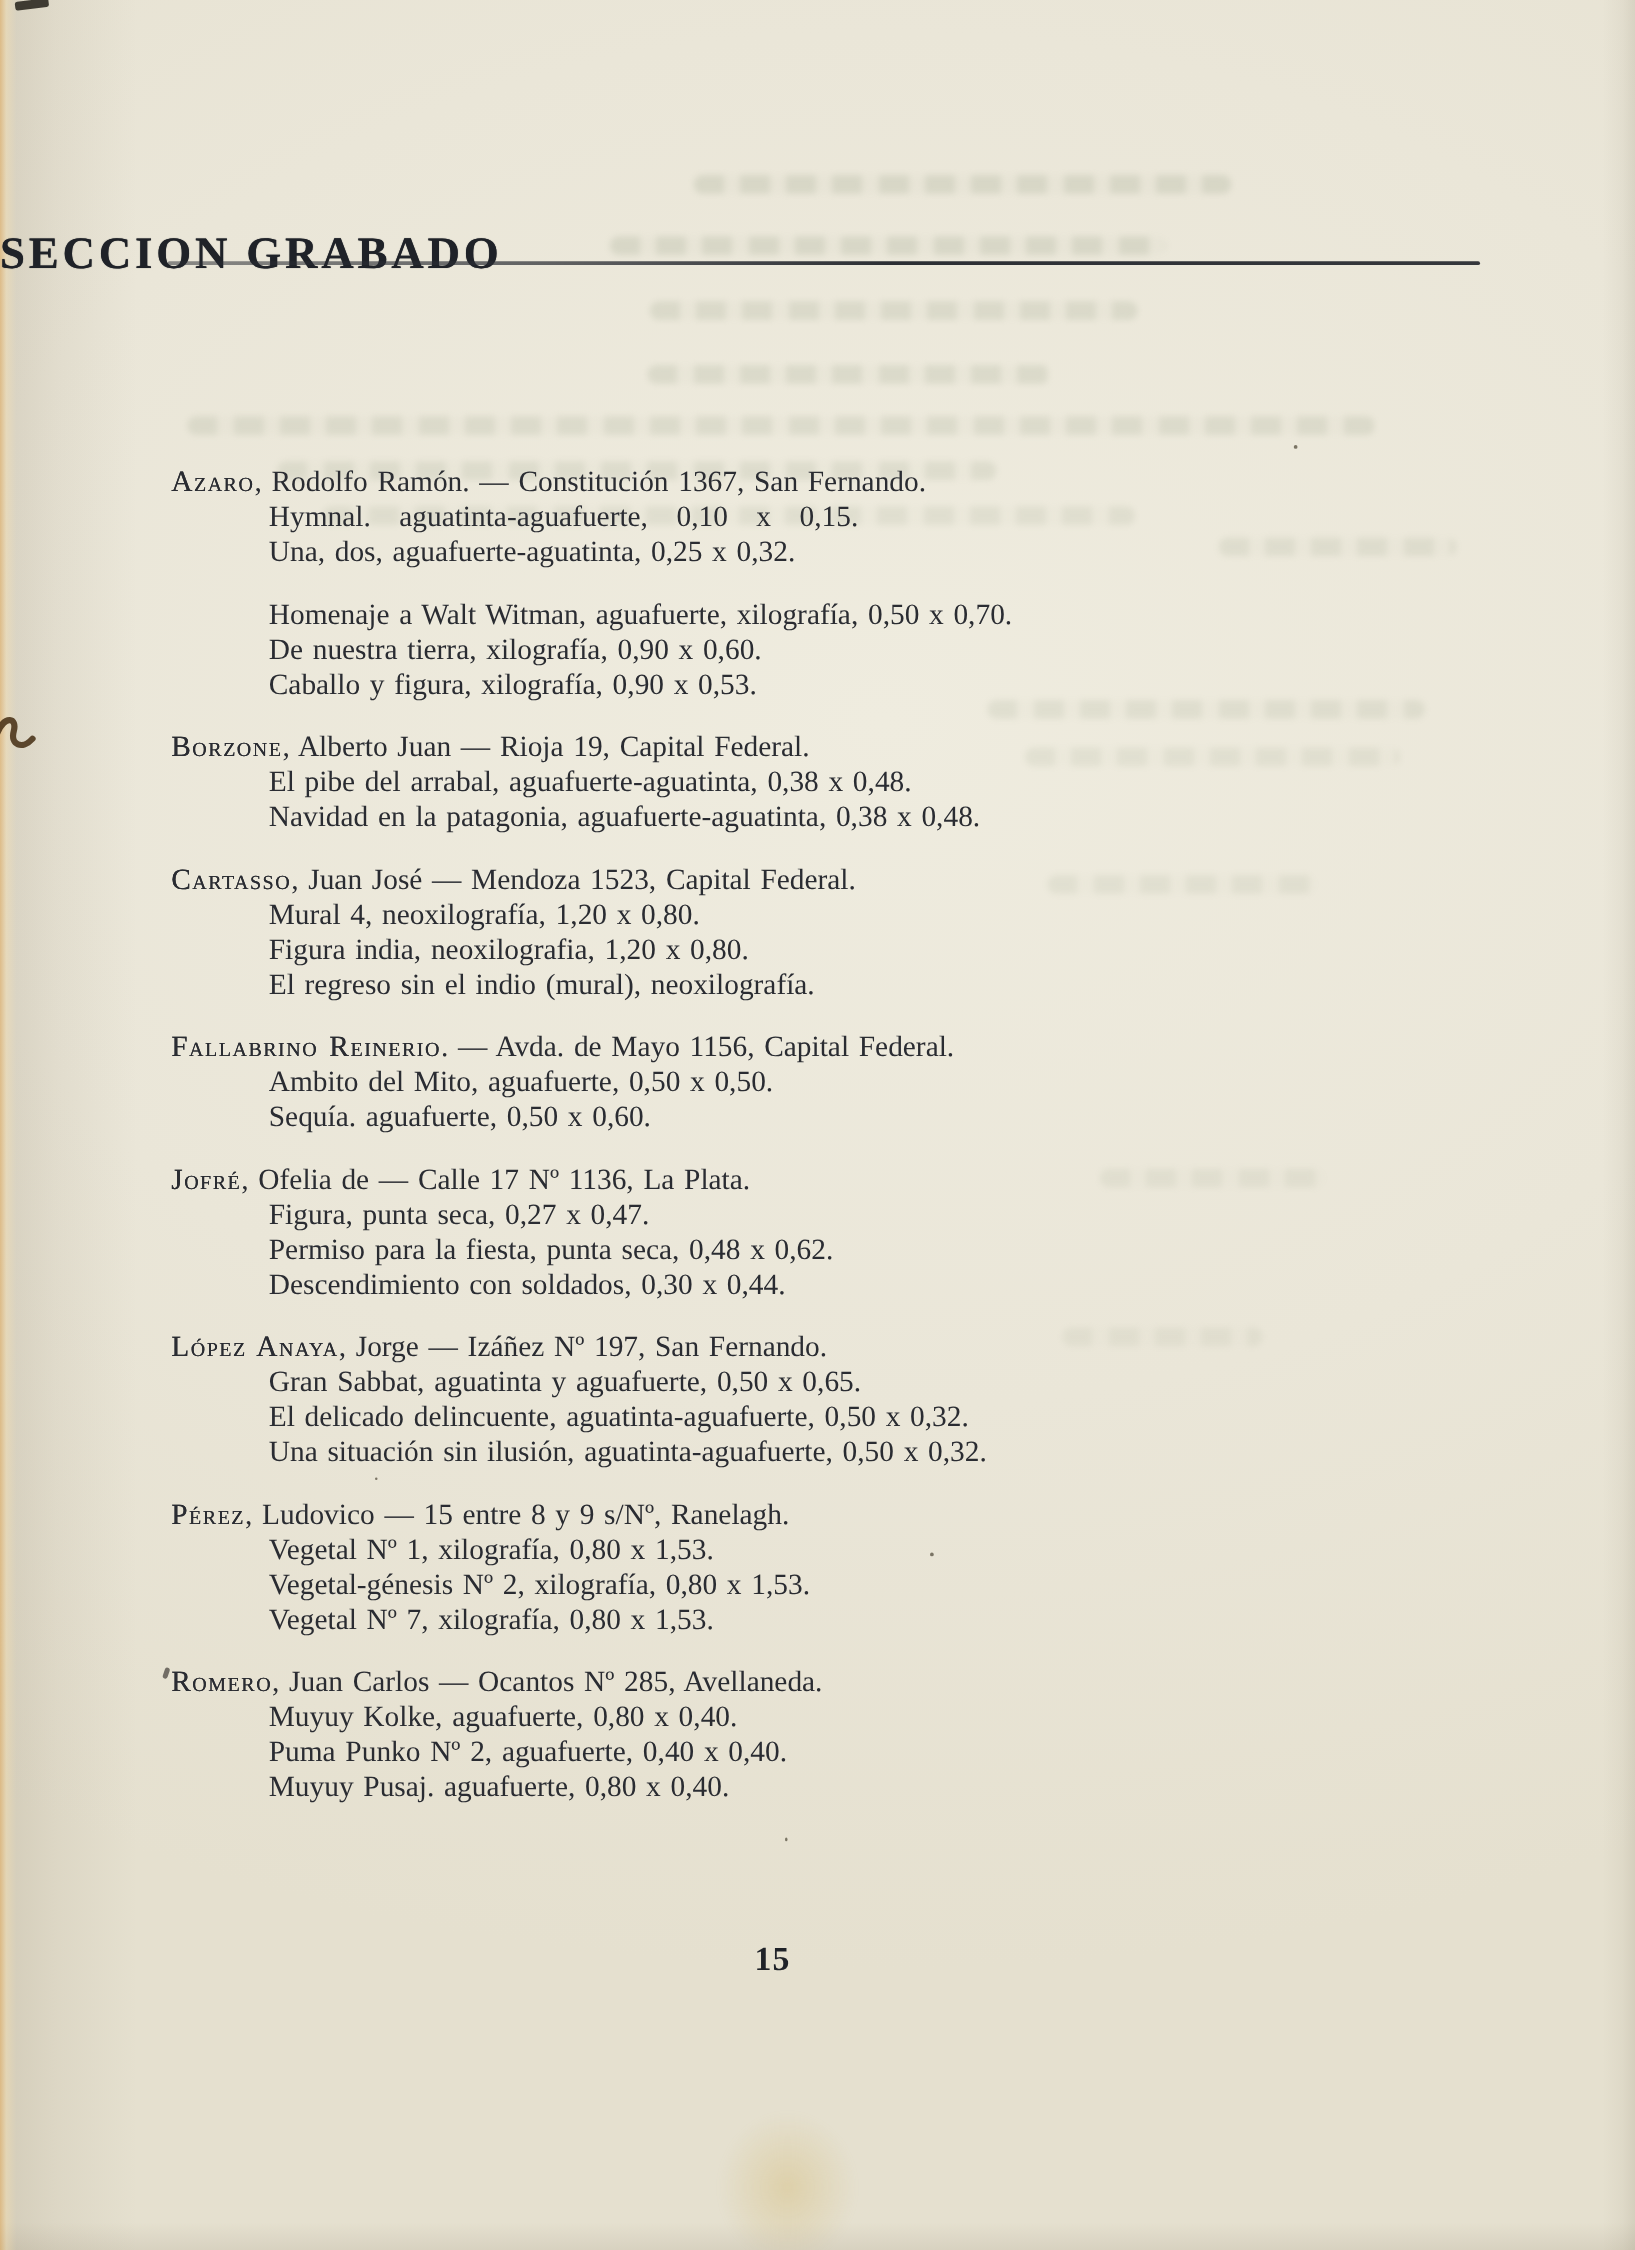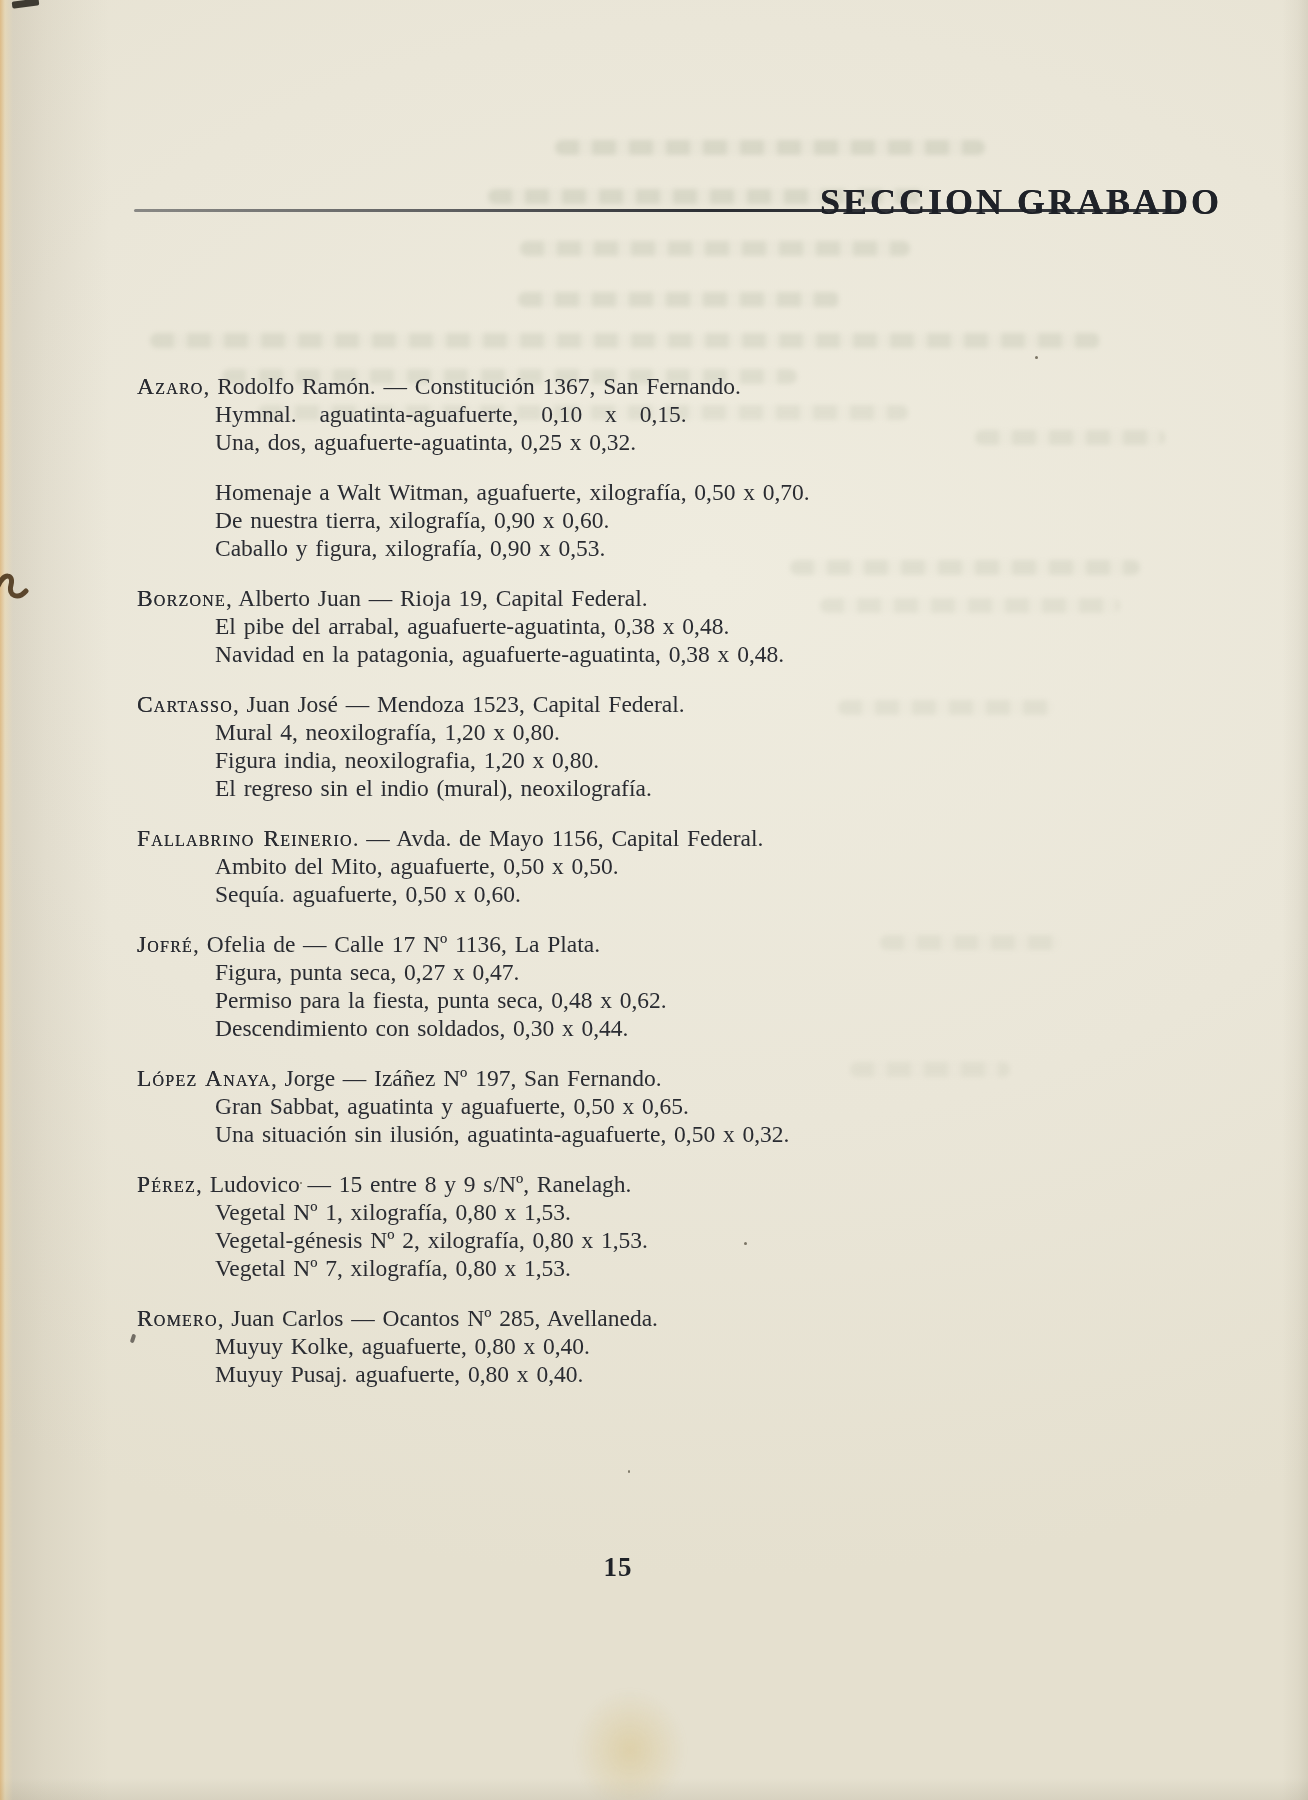--- a/index.html
+++ b/index.html
@@ -13,21 +13,21 @@
     background:
       linear-gradient(90deg, rgba(213,160,84,.60) 0px, rgba(224,196,140,.38) 5px, rgba(110,92,62,.13) 13px, rgba(110,92,62,.07) 45px, rgba(110,92,62,.03) 80px, rgba(0,0,0,0) 110px),
       linear-gradient(270deg, rgba(95,85,60,.12) 0px, rgba(95,85,60,.05) 10px, rgba(0,0,0,0) 26px),
       linear-gradient(0deg, rgba(95,85,60,.10) 0px, rgba(0,0,0,0) 22px),
       radial-gradient(1400px 1000px at 54% 32%, #efecdf 0%, #eae6d8 55%, #e5e0cf 100%);
   }
 
   
   .title{
     position:absolute;top:158px;left:0;width:1222px;
-    text-align:right;
+    text-align:left;
     font-size:36px;line-height:40px;
     letter-spacing:3px;
     color:#1f2228;
     text-shadow:0 0 .6px #1f2228;
   }
   .rule{
     position:absolute;top:209px;left:134px;width:1050px;height:3px;
     background:linear-gradient(90deg, rgba(40,43,50,.50) 0%, rgba(40,43,50,.72) 30%, rgba(28,31,38,.92) 55%, rgba(28,31,38,.88) 100%);
     border-radius:2px;
   }
@@ -212,20 +212,23 @@
 
   <section class="entry">
     <div class="artist-line">
       <span class="artist-name">López Anaya</span><span class="artist-info">, Jorge — Izáñez Nº 197, San Fernando.</span>
     </div>
 
   <div class="work-line">
     <span class="work-title">Gran Sabbat,</span><span class="work-details"> aguatinta y aguafuerte, 0,50 x 0,65.</span>
   </div>
 
+  <div class="work-line">
+    <span class="work-title">El delicado delincuente,</span><span class="work-details"> aguatinta-aguafuerte, 0,50 x 0,32.</span>
+  </div>
 
   <div class="work-line">
     <span class="work-title">Una situación sin ilusión,</span><span class="work-details"> aguatinta-aguafuerte, 0,50 x 0,32.</span>
   </div>
 </section>
 
   <section class="entry">
     <div class="artist-line">
       <span class="artist-name">Pérez</span><span class="artist-info">, Ludovico — 15 entre 8 y 9 s/Nº, Ranelagh.</span>
     </div>
@@ -245,20 +248,23 @@
 
   <section class="entry">
     <div class="artist-line">
       <span class="artist-name">Romero</span><span class="artist-info">, Juan Carlos — Ocantos Nº 285, Avellaneda.</span>
     </div>
 
   <div class="work-line">
     <span class="work-title">Muyuy Kolke,</span><span class="work-details"> aguafuerte, 0,80 x 0,40.</span>
   </div>
 
+  <div class="work-line">
+    <span class="work-title">Puma Punko Nº 2,</span><span class="work-details"> aguafuerte, 0,40 x 0,40.</span>
+  </div>
 
   <div class="work-line">
     <span class="work-title">Muyuy Pusaj.</span><span class="work-details"> aguafuerte, 0,80 x 0,40.</span>
   </div>
 </section>
 </main>
 
   <div class="page-number">15</div>
 </div>
 

